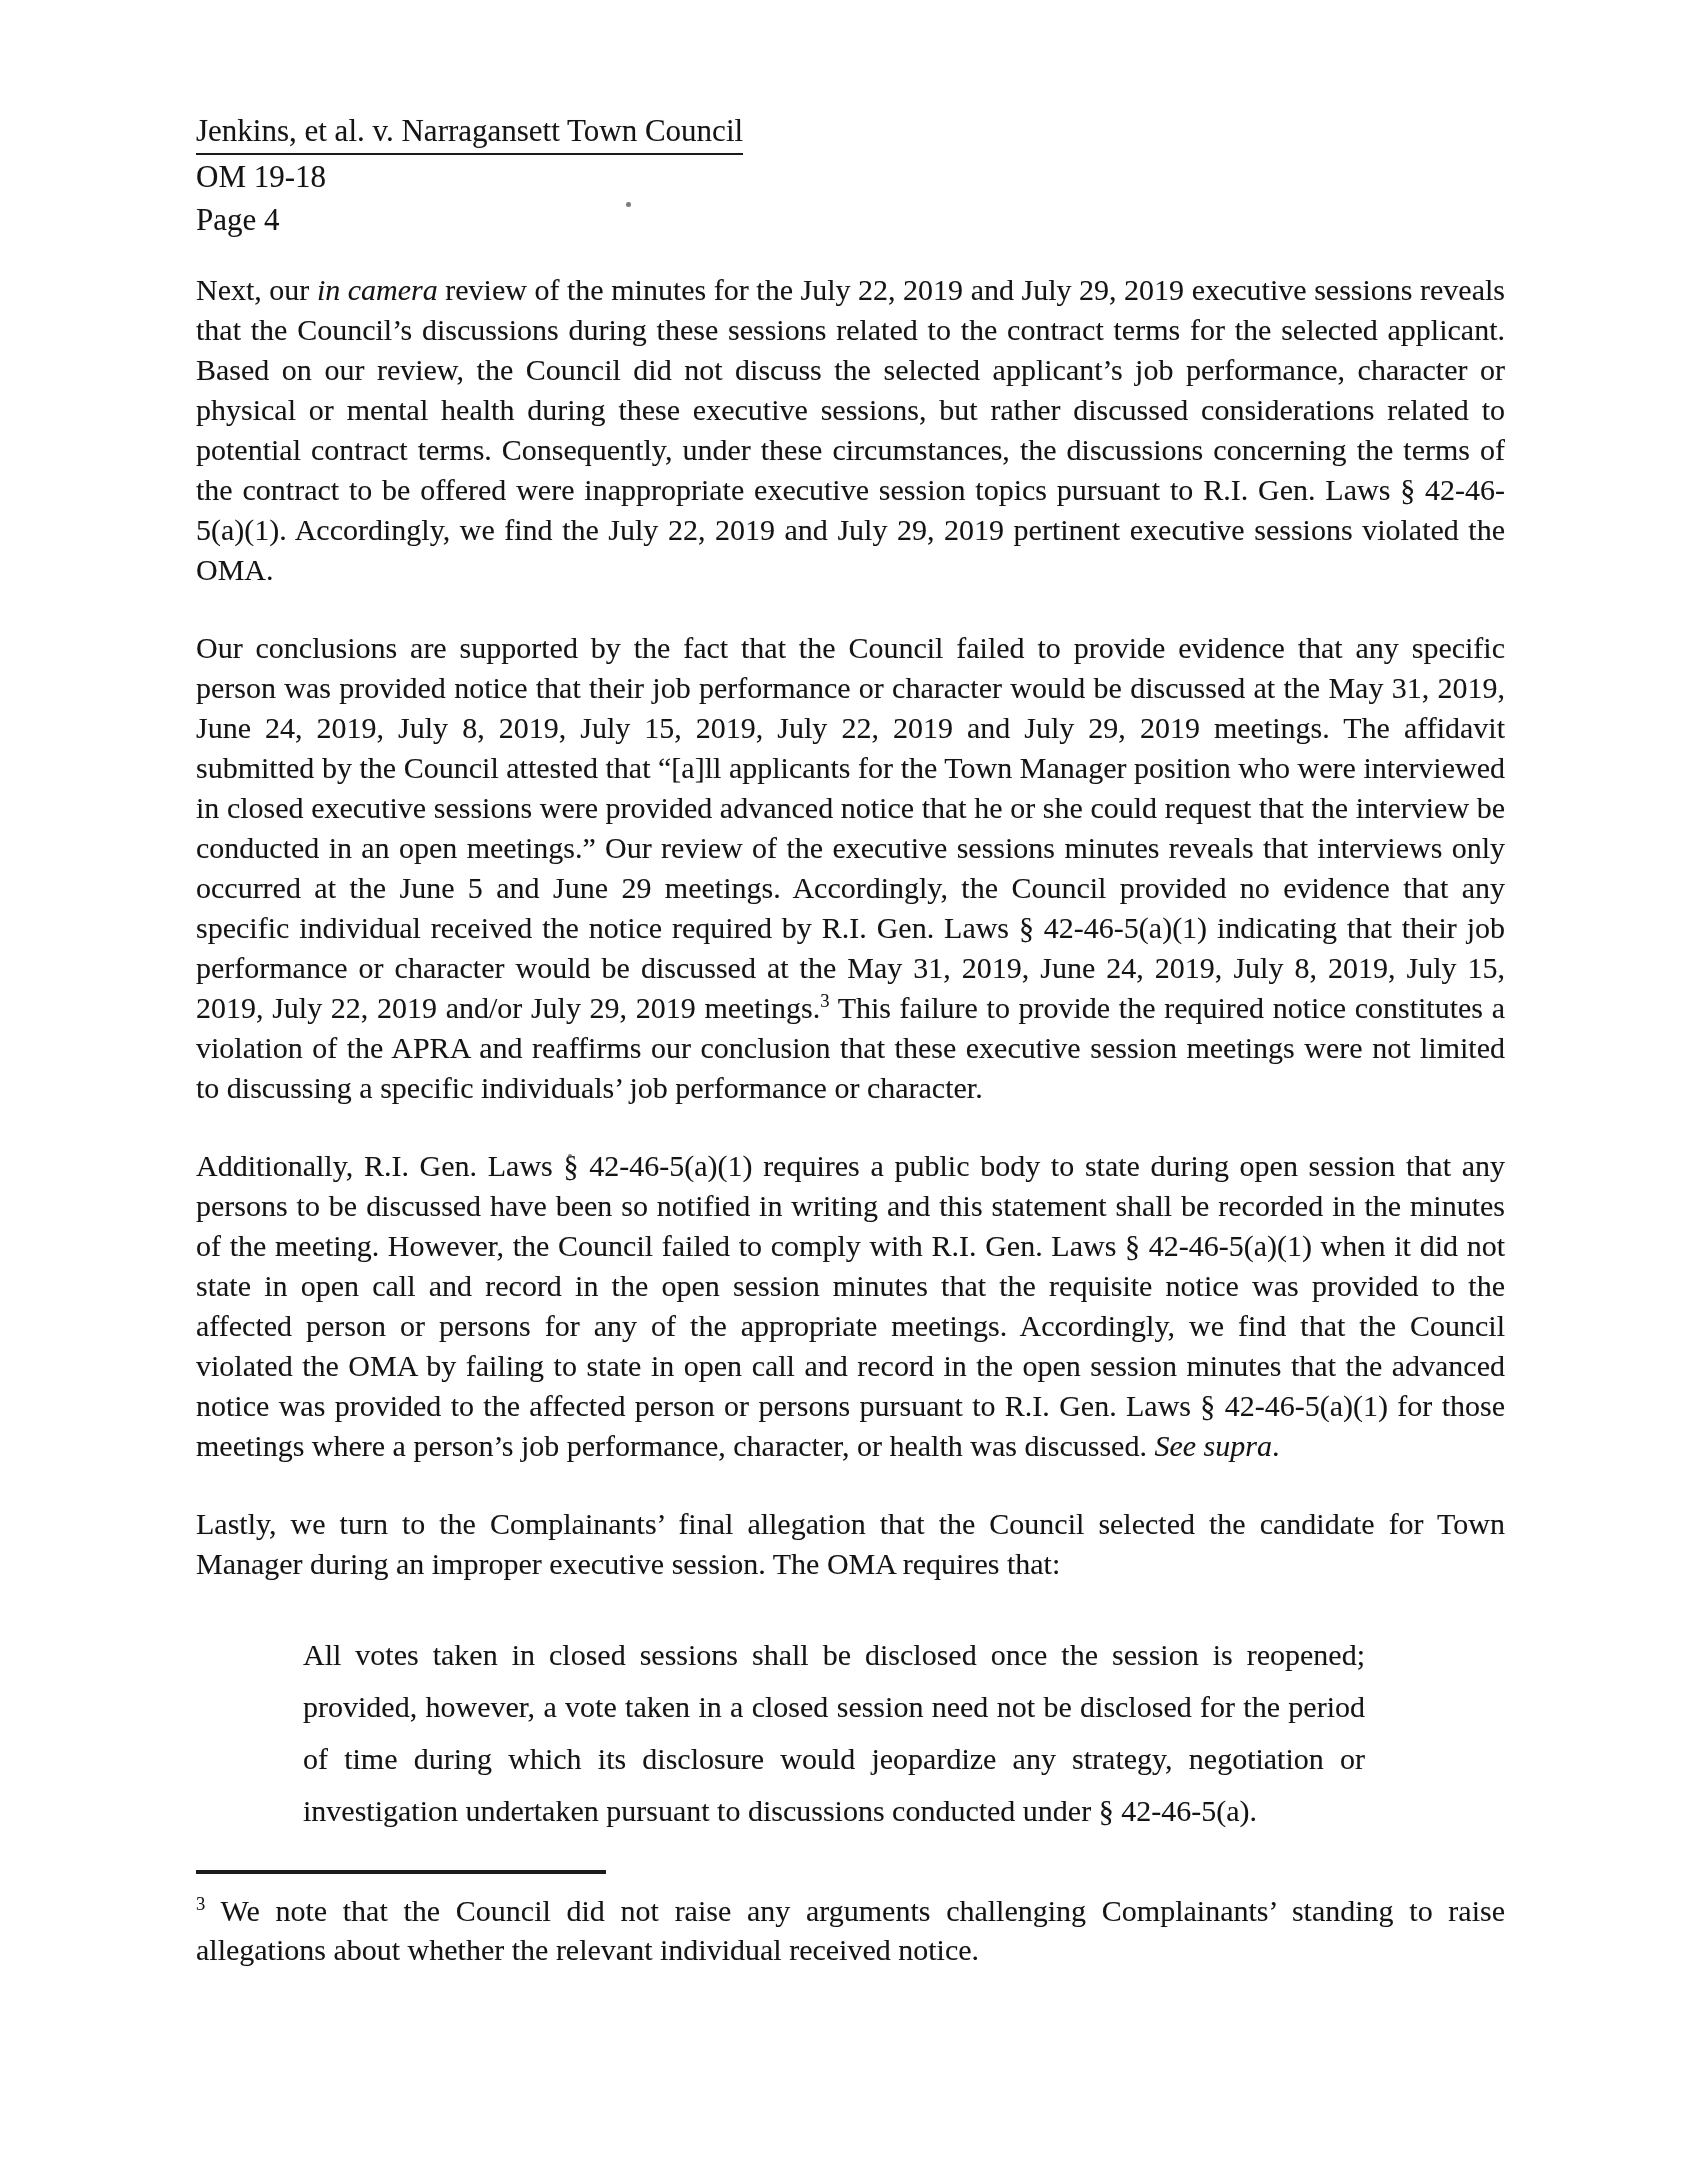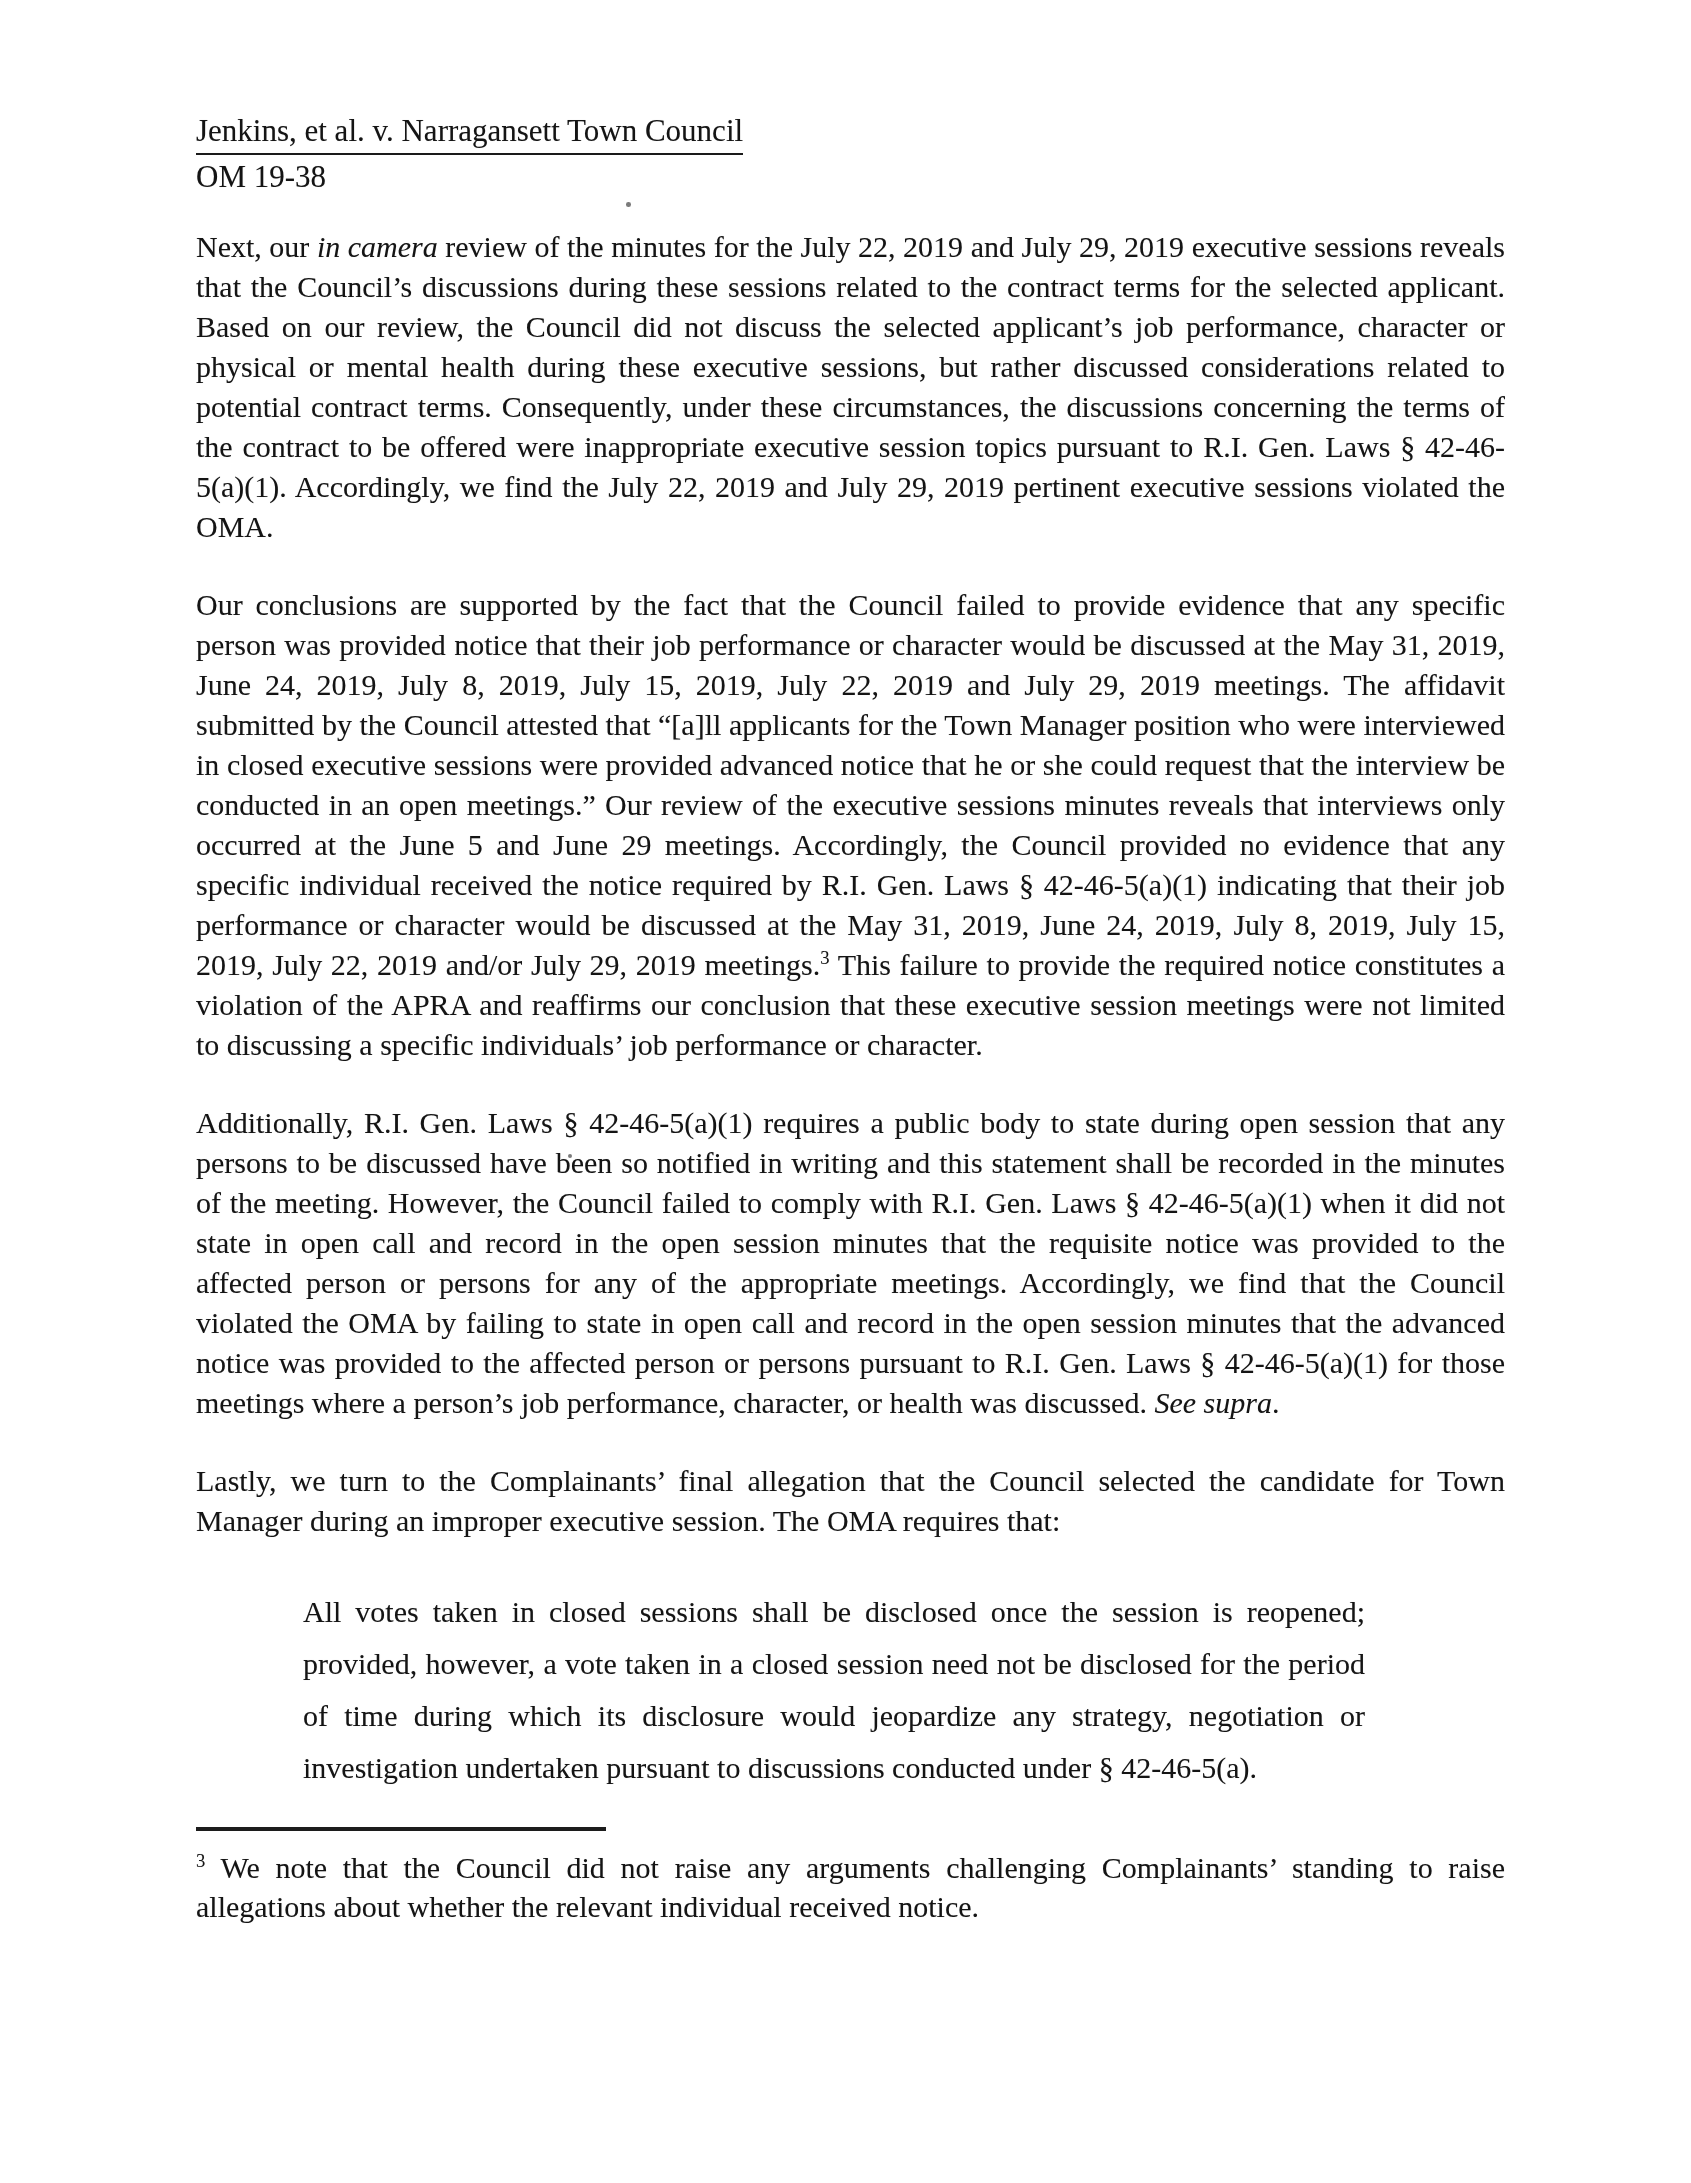--- a/index.html
+++ b/index.html
@@ -98,21 +98,22 @@
 <body>
 
 <div class="page">
 
   <div class="content">
 
     <div class="doc-header">
       <div>
         <span class="case-name">Jenkins, et al. v. Narragansett Town Council</span>
       </div>
-      <div>OM 19-38</div>
+      <div>OM 19-18</div>
+      <div>Page 4</div>
     </div>
 
     <p class="body-par"><span>Next, our </span><em>in camera</em><span> review of the minutes for the July 22, 2019 and July 29, 2019 executive sessions reveals that the Council’s discussions during these sessions related to the contract terms for the selected applicant. Based on our review, the Council did not discuss the selected applicant’s job performance, character or physical or mental health during these executive sessions, but rather discussed considerations related to potential contract terms. Consequently, under these circumstances, the discussions concerning the terms of the contract to be offered were inappropriate executive session topics pursuant to R.I. Gen. Laws § 42-46-5(a)(1). Accordingly, we find the July 22, 2019 and July 29, 2019 pertinent executive sessions violated the OMA.</span></p>
 
     <p class="body-par"><span>Our conclusions are supported by the fact that the Council failed to provide evidence that any specific person was provided notice that their job performance or character would be discussed at the May 31, 2019, June 24, 2019, July 8, 2019, July 15, 2019, July 22, 2019 and July 29, 2019 meetings.  The affidavit submitted by the Council attested that “[a]ll applicants for the Town Manager position who were interviewed in closed executive sessions were provided advanced notice that he or she could request that the interview be conducted in an open meetings.”  Our review of the executive sessions minutes reveals that interviews only occurred at the June 5 and June 29 meetings.  Accordingly, the Council provided no evidence that any specific individual received the notice required by R.I. Gen. Laws § 42-46-5(a)(1) indicating that their job performance or character would be discussed at the May 31, 2019, June 24, 2019, July 8, 2019, July 15, 2019, July 22, 2019 and/or July 29, 2019 meetings.</span><sup class="fnref">3</sup><span> This failure to provide the required notice constitutes a violation of the APRA and reaffirms our conclusion that these executive session meetings were not limited to discussing a specific individuals’ job performance or character.</span></p>
 
     <p class="body-par"><span>Additionally, R.I. Gen. Laws § 42-46-5(a)(1) requires a public body to state during open session that any persons to be discussed have been so notified in writing and this statement shall be recorded in the minutes of the meeting.  However, the Council failed to comply with R.I. Gen. Laws § 42-46-5(a)(1) when it did not state in open call and record in the open session minutes that the requisite notice was provided to the affected person or persons for any of the appropriate meetings. Accordingly, we find that the Council violated the OMA by failing to state in open call and record in the open session minutes that the advanced notice was provided to the affected person or persons pursuant to R.I. Gen. Laws § 42-46-5(a)(1) for those meetings where a person’s job performance, character, or health was discussed.  </span><em>See supra</em><span>.</span></p>
 
     <p class="body-par">Lastly, we turn to the Complainants’ final allegation that the Council selected the candidate for Town Manager during an improper executive session. The OMA requires that:</p>
 

